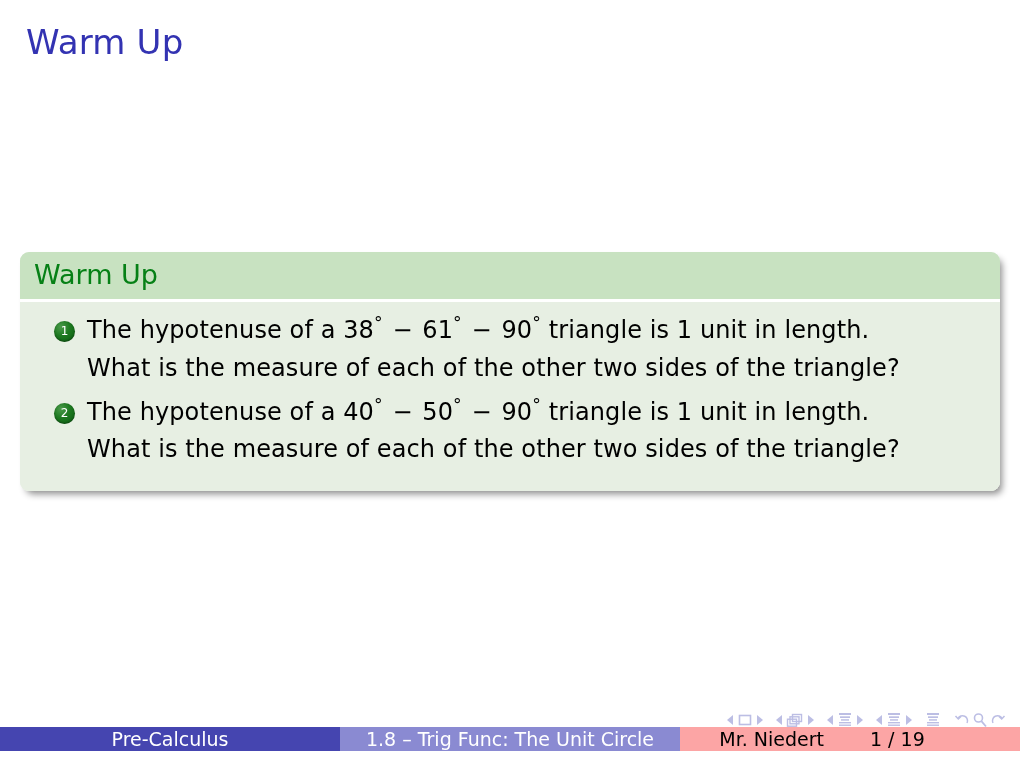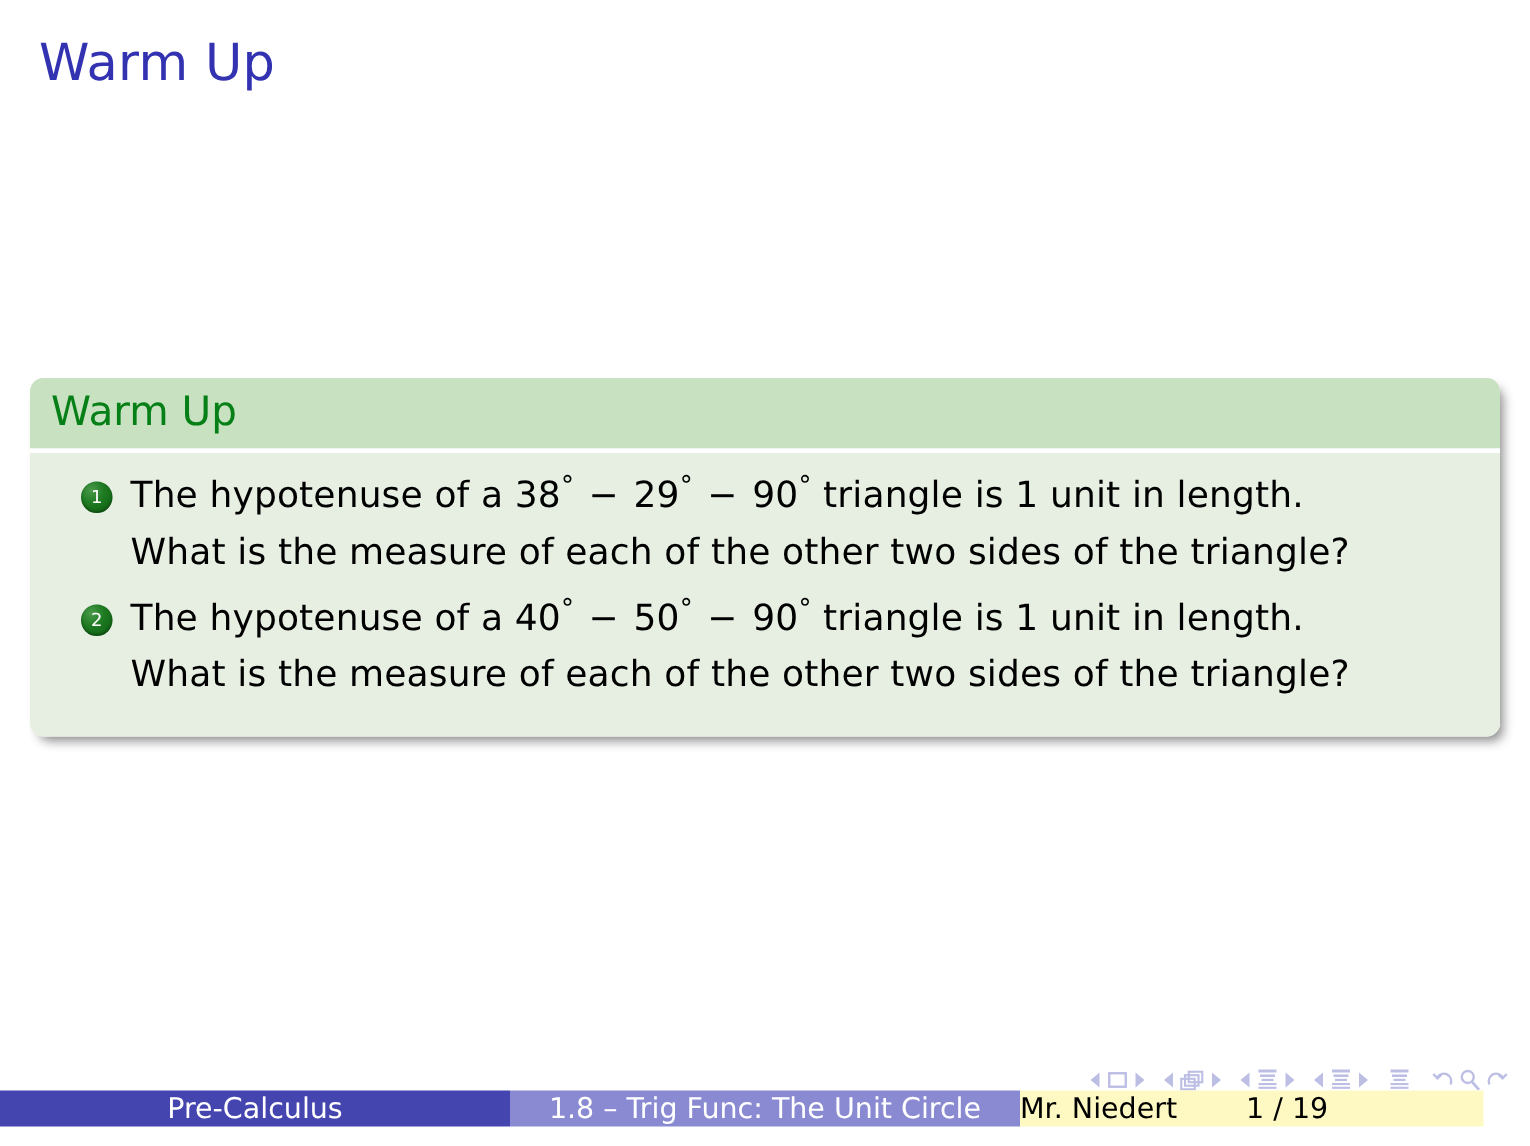--- a/index.html
+++ b/index.html
@@ -131,44 +131,44 @@
     display: flex;
     align-items: center;
     justify-content: center;
     height: 100%;
     color: #ffffff;
     white-space: nowrap;
   }
   .foot-author { width: 340px; background: #4545b0; }
   .foot-section { width: 340px; background: #8a8ad2; }
   .foot-right {
-    width: 309px;
-    background: #fef9c3;
+    width: 340px;
+    background: #fca5a5;
     color: #000000;
-    justify-content: flex-start;
+    justify-content: center;
     padding-right: 0;
     gap: 0;
   }
   .foot-name { margin-right: 46px; }
   .foot-page { margin-right: 56px; }
 </style>
 </head>
 <body>
 
 <div class="slide-title">Warm Up</div>
 
 <div class="block">
   <div class="block-inner">
     <div class="block-title">Warm Up</div>
     <div class="block-body">
 
       <div class="enum-item">
         <div class="enum-marker">1</div>
         <div class="enum-text">
-          <span class="enum-line"><span>The hypotenuse of a 38</span><span class="deg">°</span><span class="dash"> − </span><span>29</span><span class="deg">°</span><span class="dash"> − </span><span>90</span><span class="deg">°</span><span> triangle is 1 unit in length.</span></span>
+          <span class="enum-line"><span>The hypotenuse of a 38</span><span class="deg">°</span><span class="dash"> − </span><span>61</span><span class="deg">°</span><span class="dash"> − </span><span>90</span><span class="deg">°</span><span> triangle is 1 unit in length.</span></span>
           <span class="enum-line">What is the measure of each of the other two sides of the triangle?</span>
         </div>
       </div>
 
       <div class="enum-item">
         <div class="enum-marker">2</div>
         <div class="enum-text">
           <span class="enum-line"><span>The hypotenuse of a 40</span><span class="deg">°</span><span class="dash"> − </span><span>50</span><span class="deg">°</span><span class="dash"> − </span><span>90</span><span class="deg">°</span><span> triangle is 1 unit in length.</span></span>
           <span class="enum-line">What is the measure of each of the other two sides of the triangle?</span>
         </div>

